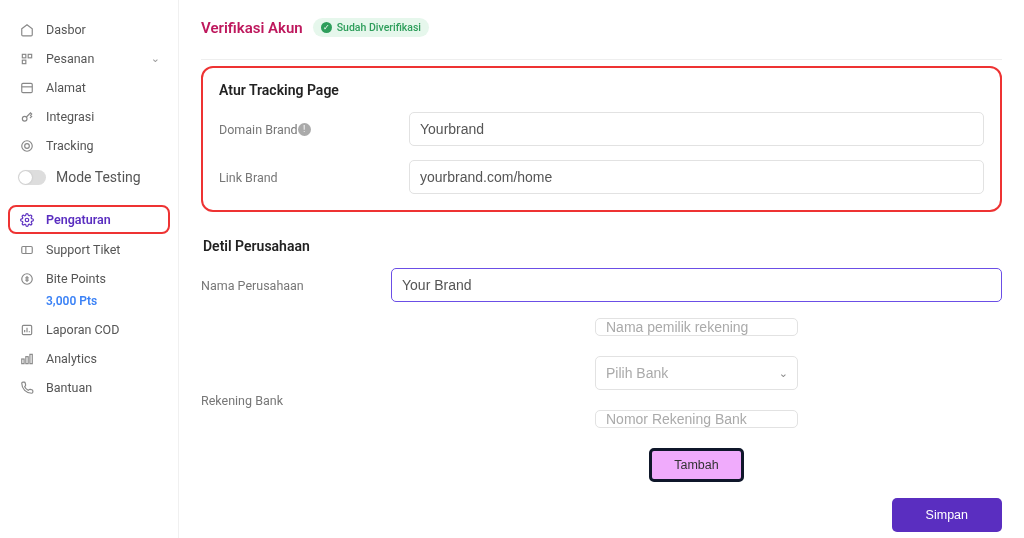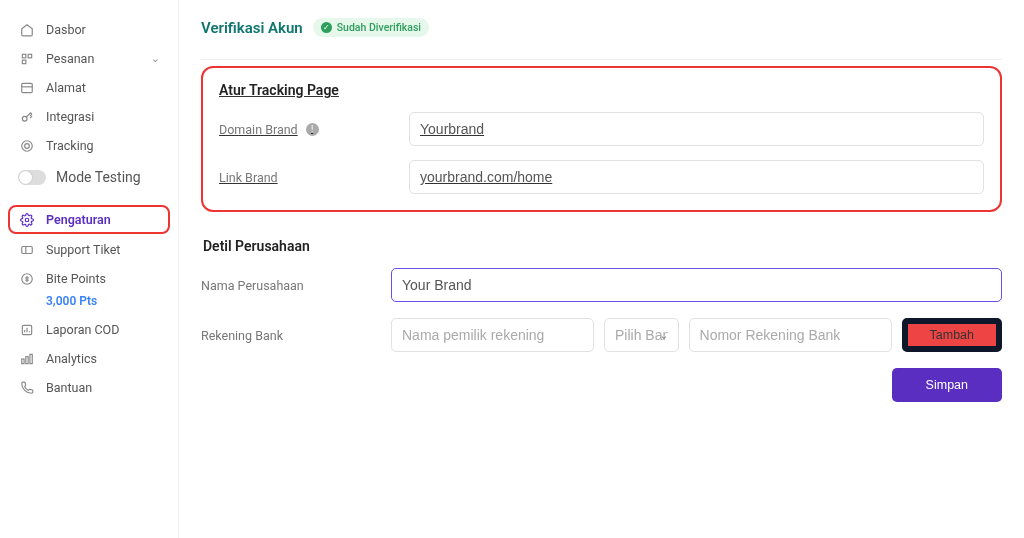--- a/index.html
+++ b/index.html
@@ -91,21 +91,21 @@
     }
     .header-row {
       display: flex;
       align-items: center;
       gap: 10px;
       margin-bottom: 22px;
     }
     .header-title {
       font-size: 15px;
       font-weight: 600;
-      color: #0f766e;
+      color: #be185d;
     }
     .badge {
       display: inline-flex;
       align-items: center;
       gap: 5px;
       background: #e6f7ec;
       color: #2e9e5b;
       font-size: 10.5px;
       padding: 3px 8px;
       border-radius: 10px;
@@ -125,41 +125,40 @@
       border: none;
       border-top: 1px solid #eee;
       margin: 0 0 6px 0;
     }
 
     .card {
       border: 2px solid #e33;
       border-radius: 12px;
       padding: 14px 16px 16px 16px;
       margin-bottom: 8px;
-      text-decoration: underline;
     }
     .section-title {
       font-size: 14px;
       font-weight: 600;
       margin-bottom: 14px;
       color: #222;
     }
     .form-row {
       display: flex;
       align-items: center;
       margin-bottom: 14px;
     }
     .form-row:last-child { margin-bottom: 0; }
     .form-label {
       width: 190px;
       font-size: 12.5px;
       color: #777;
       display: flex;
       align-items: center;
-      gap: 8px;
+      gap: 0;
     }
     .info-icon {
       width: 13px; height: 13px;
       background: #aaa;
       border-radius: 50%;
       color: #fff;
       font-size: 9px;
       display: inline-flex;
       align-items: center;
       justify-content: center;
@@ -182,21 +181,22 @@
 
     .section {
       margin-top: 26px;
     }
     .section .section-title { margin-left: 2px; }
     .section .form-row { margin-bottom: 16px; }
 
     .bank-row {
       display: flex;
       align-items: center;
-      gap: 10px;
+      gap: 20px;
+      flex-direction: column;
     }
     .bank-row .form-input { flex: 1; }
     .select-wrap {
       position: relative;
       flex: 1;
     }
     .select-wrap .form-input { width: 100%; }
     .select-caret {
       position: absolute;
       right: 10px;
@@ -205,22 +205,22 @@
       color: #888;
       font-size: 11px;
       pointer-events: none;
     }
     .btn {
       height: 34px;
       padding: 0 22px;
       border-radius: 5px;
       font-size: 12.5px;
       cursor: pointer;
-      border: 6px solid #0f172a;
-      background: #ef4444;
+      border: 3px solid #0f172a;
+      background: #f0abfc;
       color: #333;
     }
     .btn-primary {
       background: #5a2ec0;
       color: #fff;
       border: none;
       padding: 0 34px;
     }
     .action-row {
       display: flex;

